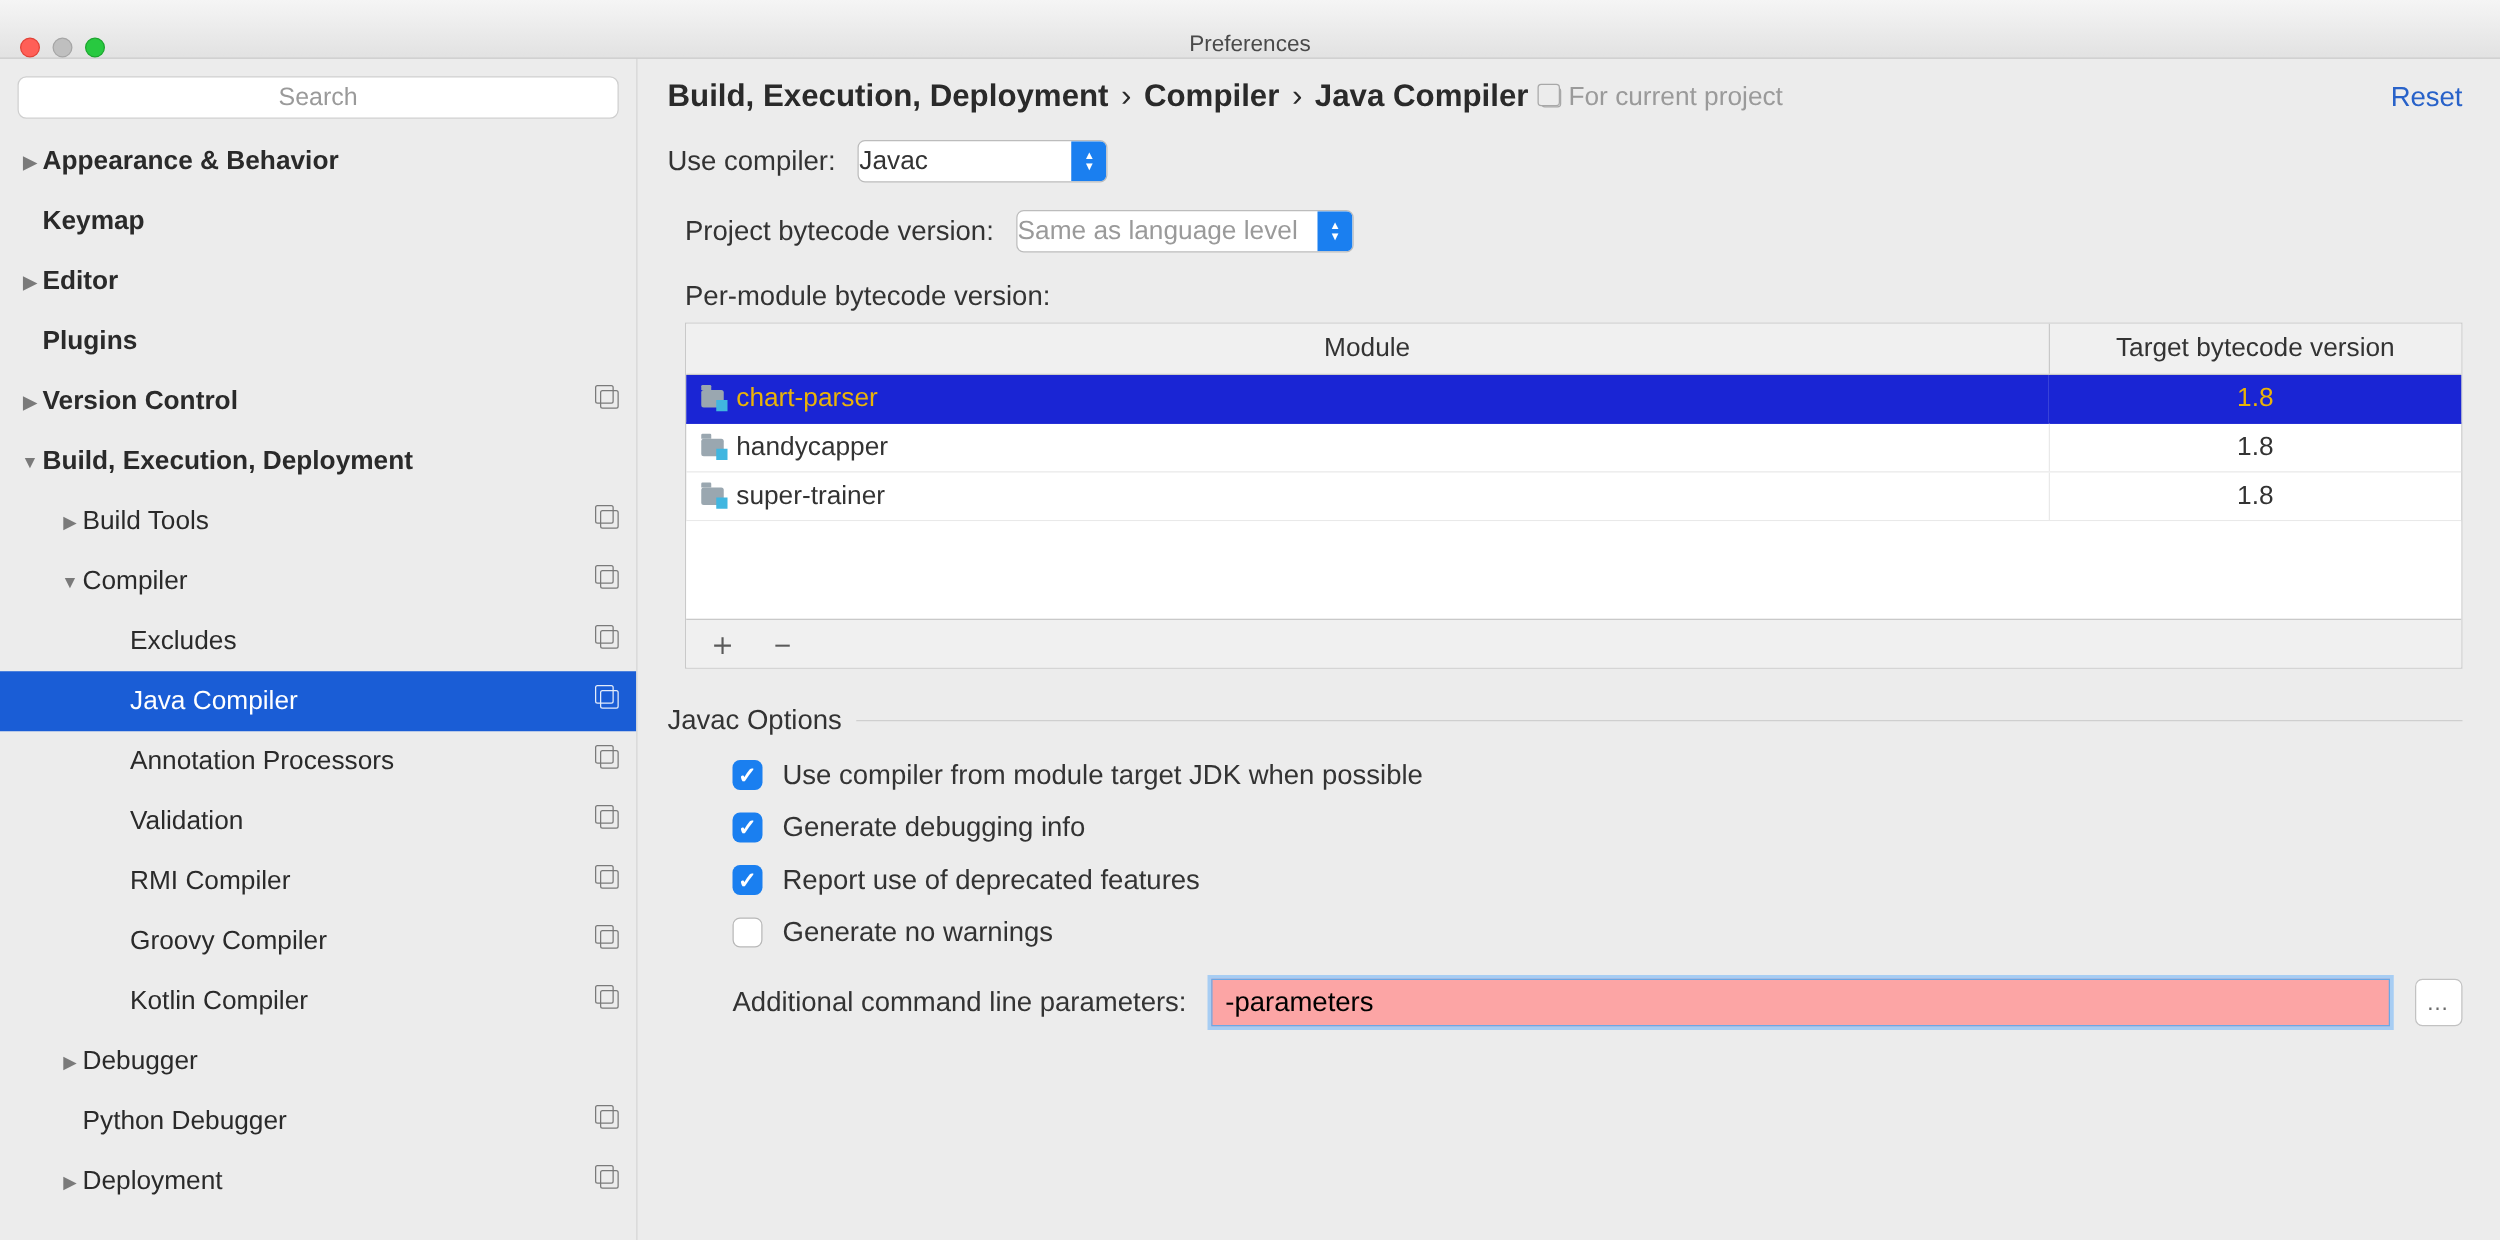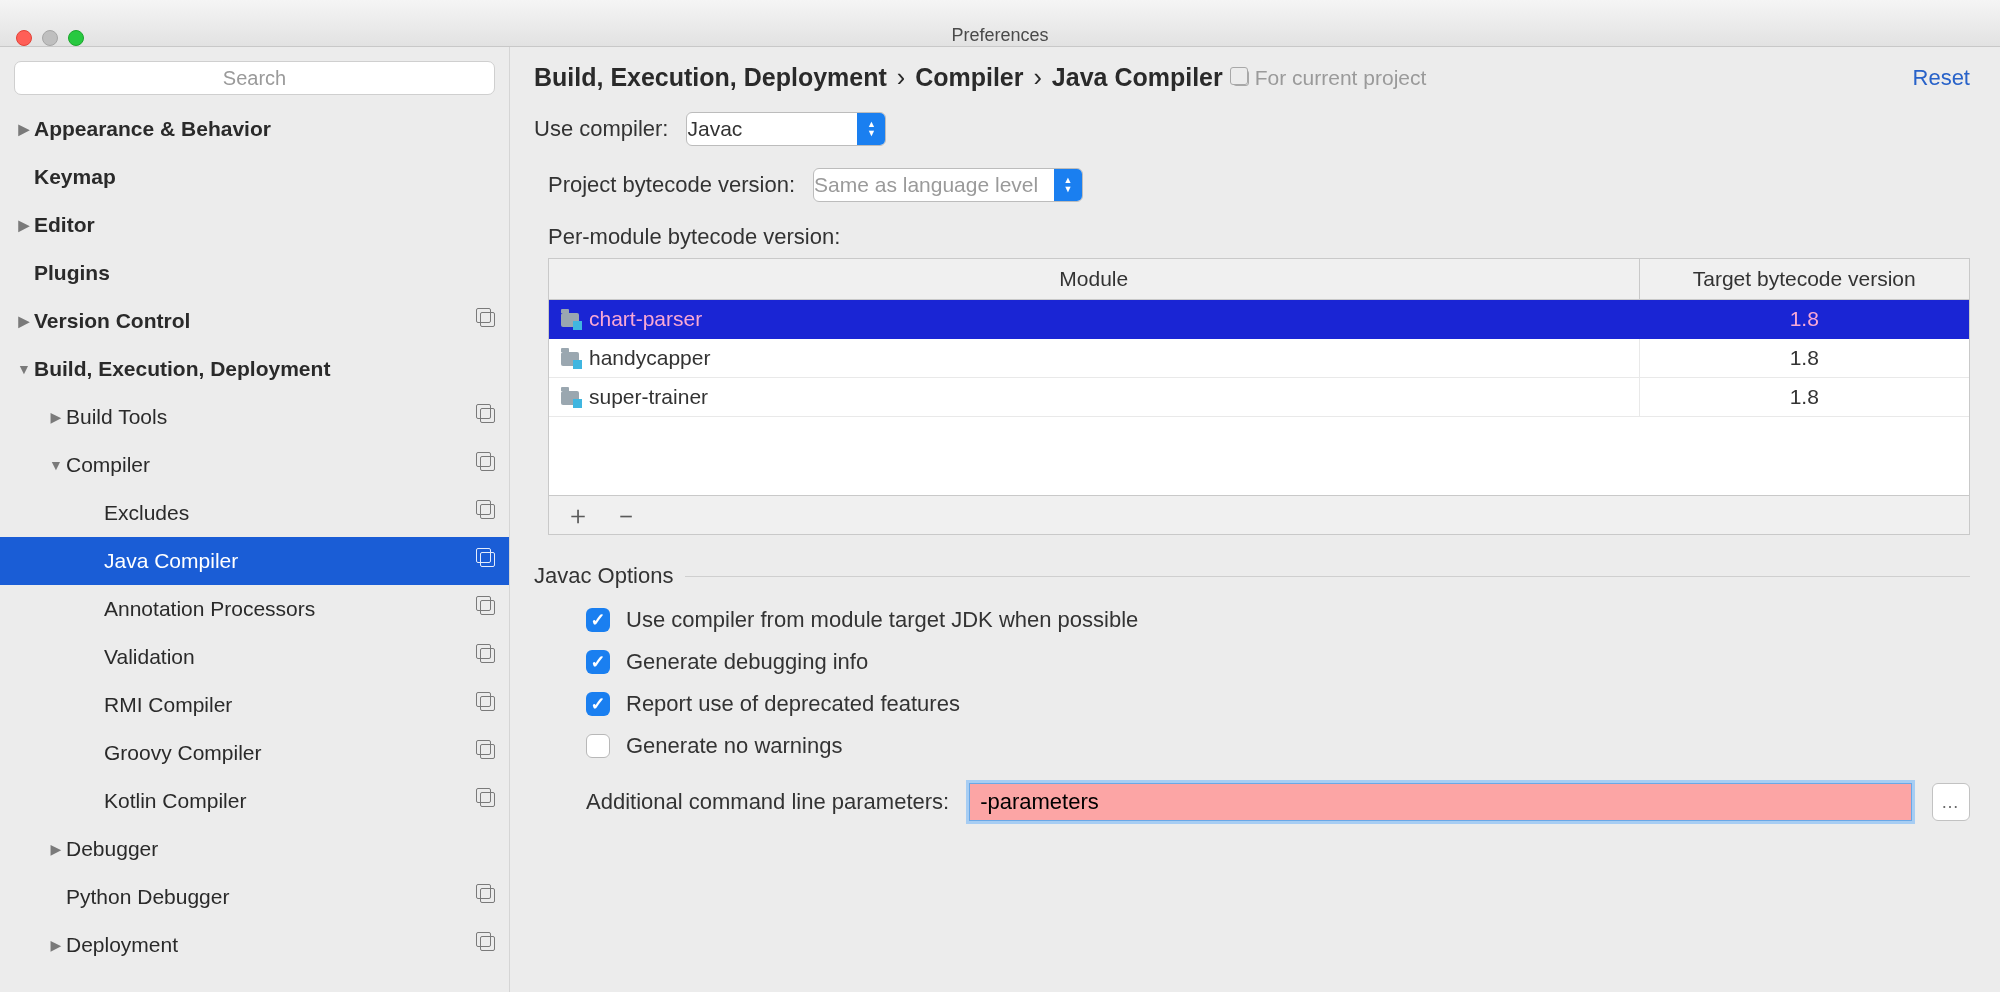--- a/index.html
+++ b/index.html
@@ -219,21 +219,21 @@
 }
 th.module-col { text-align: center; }
 th.version-col { width: 330px; border-left: 1px solid #c9c9c9; }
 td {
   padding: 7px 12px;
   border-bottom: 1px solid #e9e9e9;
 }
 td.version-cell { text-align: center; border-left: 1px solid #e9e9e9; }
 tr.selected-row td {
   background: #1a25d4;
-  color: #f9a8d4;
+  color: #eab308;
   border-bottom-color: #1a25d4;
 }
 tr.selected-row td.version-cell { border-left-color: #1a25d4; }
 .folder-icon {
   display: inline-block;
   width: 18px; height: 14px;
   background: #9aa7b0;
   border-radius: 2px;
   position: relative;
   margin-right: 10px;

